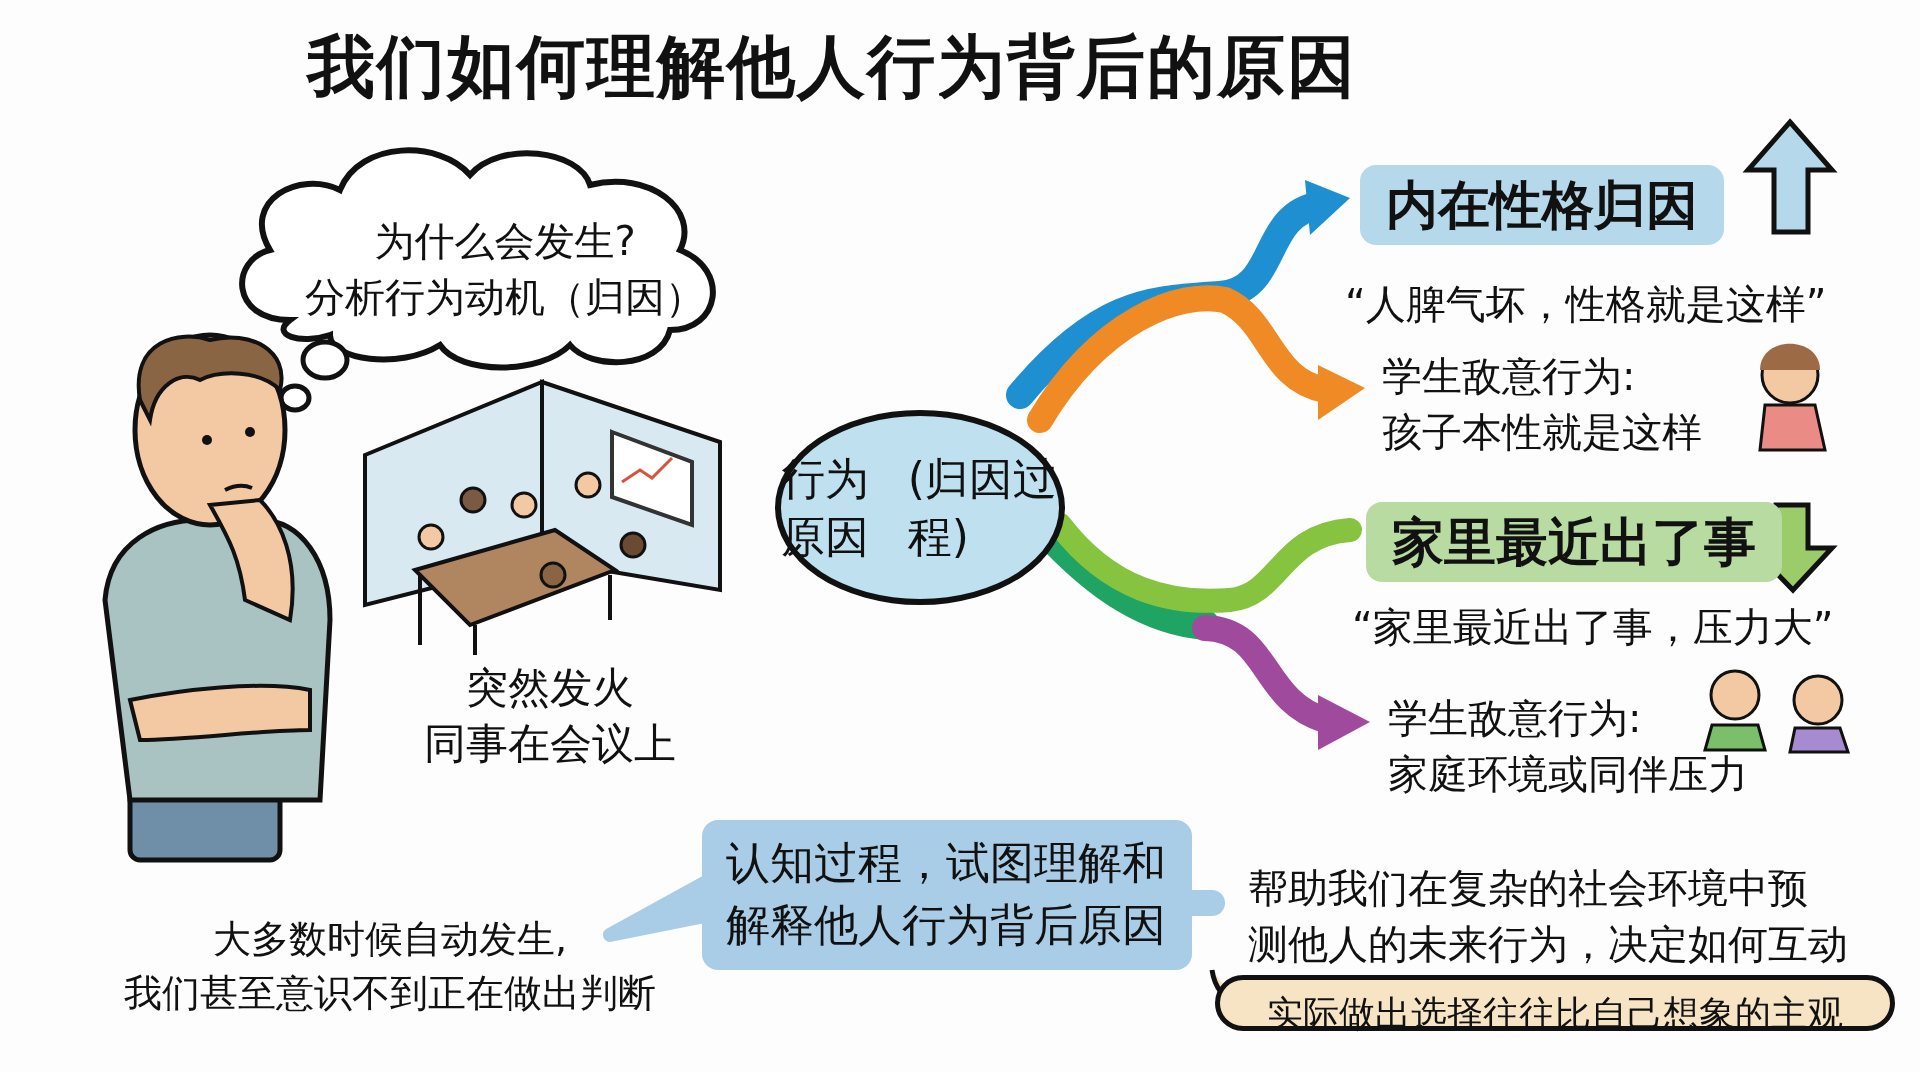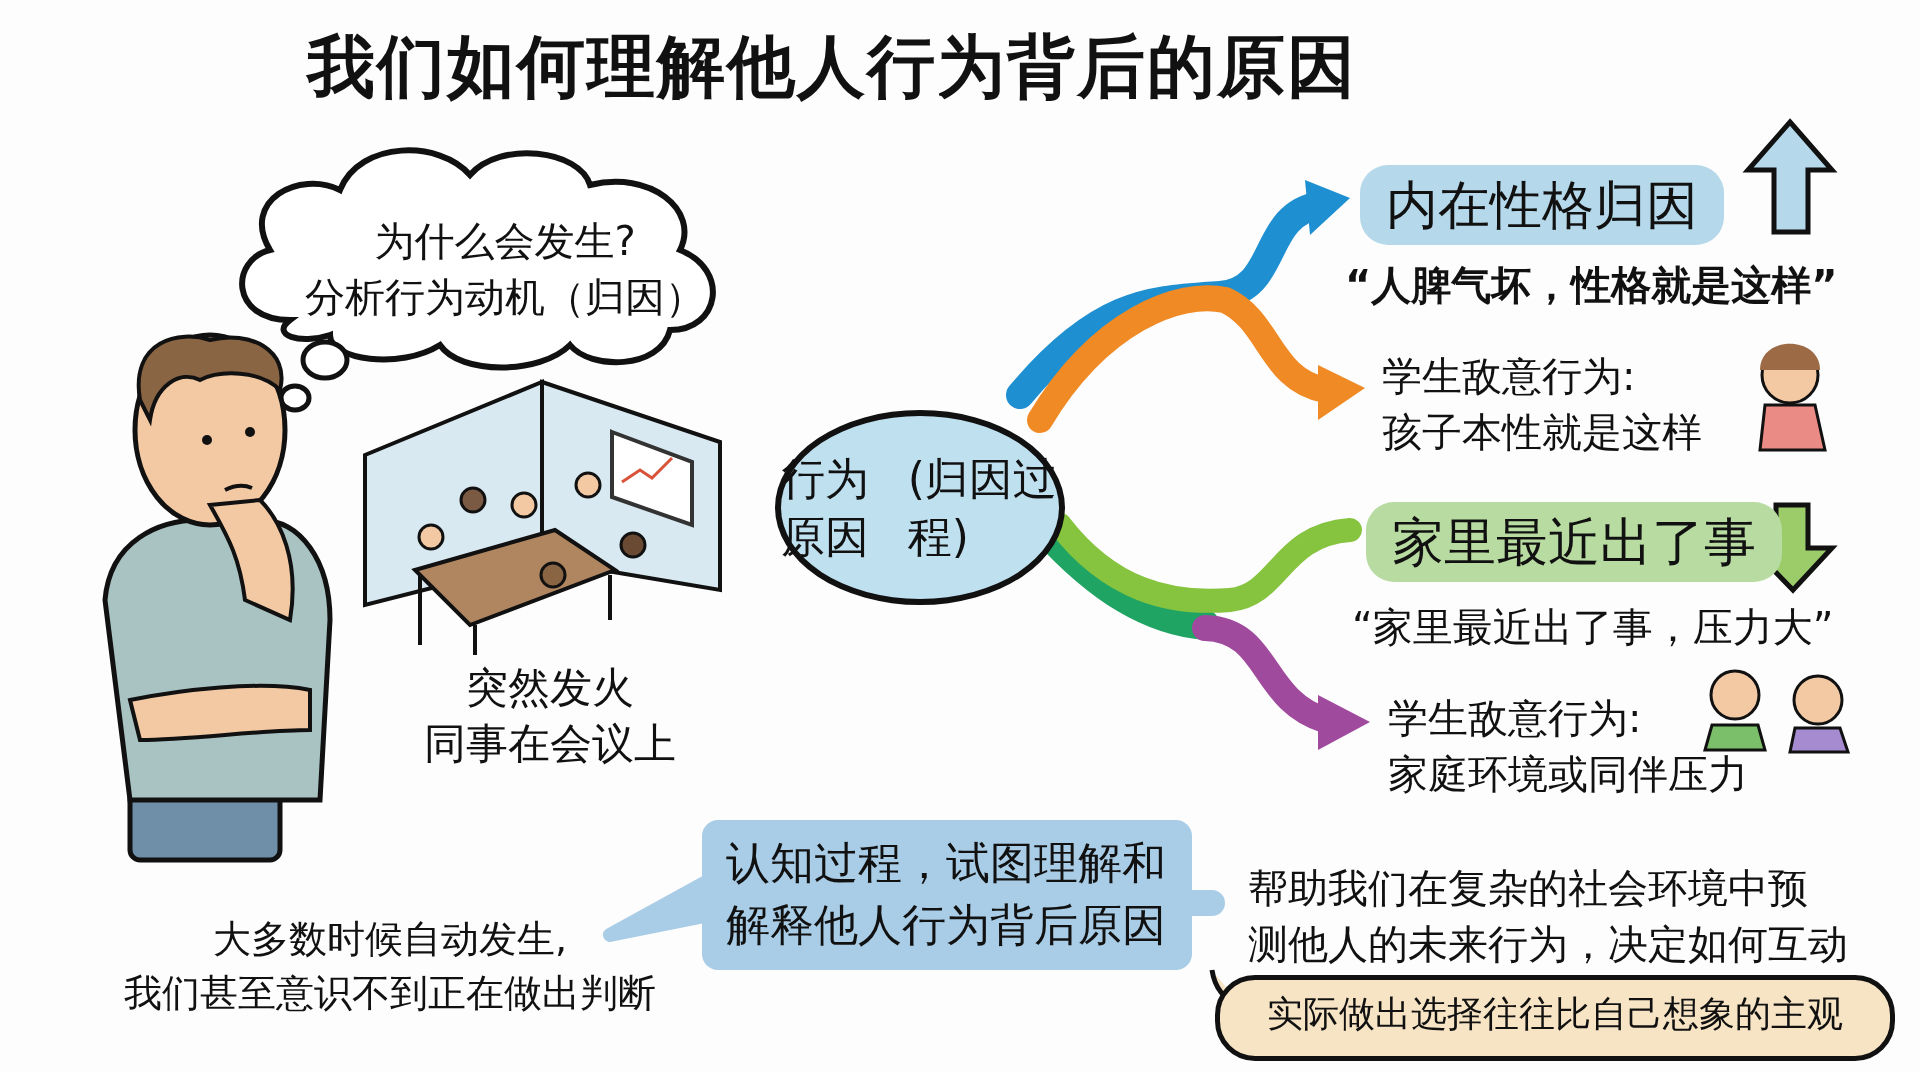--- a/index.html
+++ b/index.html
@@ -5,34 +5,34 @@
   html,body{margin:0;padding:0;}
   body{width:1920px;height:1072px;background:#fdfdfd;position:relative;overflow:hidden;
     font-family:"DejaVu Sans","Liberation Sans",sans-serif;color:#111;}
   .abs{position:absolute;}
   .title{left:0;top:22px;width:1664px;text-align:center;font-size:68px;font-weight:bold;letter-spacing:2px;}
   .cloud-text{left:280px;top:195px;width:450px;text-align:center;font-size:40px;line-height:56px;margin-top:18px;}
   .meeting-caption{left:380px;top:660px;width:340px;text-align:center;font-size:42px;line-height:56px;}
   .center-node{left:775px;top:410px;width:290px;height:195px;border-radius:50%;background:#bfe0ef;
     border:6px solid #111;box-sizing:border-box;display:flex;flex-direction:row;align-items:center;justify-content:center;
     font-size:44px;line-height:58px;}
-  .pill{border-radius:28px;font-size:52px;font-weight:normal;padding:4px 26px;line-height:72px;}
+  .pill{border-radius:16px;font-size:52px;font-weight:bold;padding:4px 26px;line-height:72px;}
   .pill-internal{left:1360px;top:165px;background:#b5d9ea;}
   .pill-external{left:1366px;top:502px;background:#b7dba0;}
   .quote{font-size:40px;line-height:50px;}
-  .q1{left:1345px;top:260px;font-weight:bold;}
+  .q1{left:1345px;top:279px;}
   .q2{left:1352px;top:602px;}
   .sub{font-size:40px;line-height:56px;}
   .s1{left:1382px;top:348px;}
   .s2{left:1388px;top:690px;}
   .note-left{left:100px;top:912px;width:580px;text-align:center;font-size:38px;line-height:54px;}
   .bubble-blue{left:702px;top:820px;width:490px;height:150px;background:#a9cde6;border-radius:16px;
     font-size:44px;line-height:62px;padding:12px 24px;box-sizing:border-box;}
   .note-right{left:1248px;top:860px;width:640px;font-size:40px;line-height:56px;}
-  .bubble-tan{left:1215px;top:975px;width:680px;height:86px;background:#f7e4c4;border:5px solid #111;
+  .bubble-tan{left:1215px;top:975px;width:680px;height:56px;background:#f7e4c4;border:5px solid #111;
     border-radius:40px;box-sizing:border-box;font-size:36px;line-height:68px;text-align:center;}
   svg{position:absolute;left:0;top:0;}
 </style>
 </head>
 <body>
 
 <svg width="1920" height="1072">
 
   <g>
     <path d="M290,320 C230,320 230,260 270,250 C240,200 300,170 340,190 C360,140 440,140 470,175 C500,140 580,150 590,185 C650,170 700,210 680,250 C730,270 720,330 670,330 C660,370 590,370 570,345 C540,375 460,375 440,345 C400,370 330,360 330,335 C300,345 270,335 290,320 Z" fill="#fff" stroke="#111" stroke-width="6"></path>

